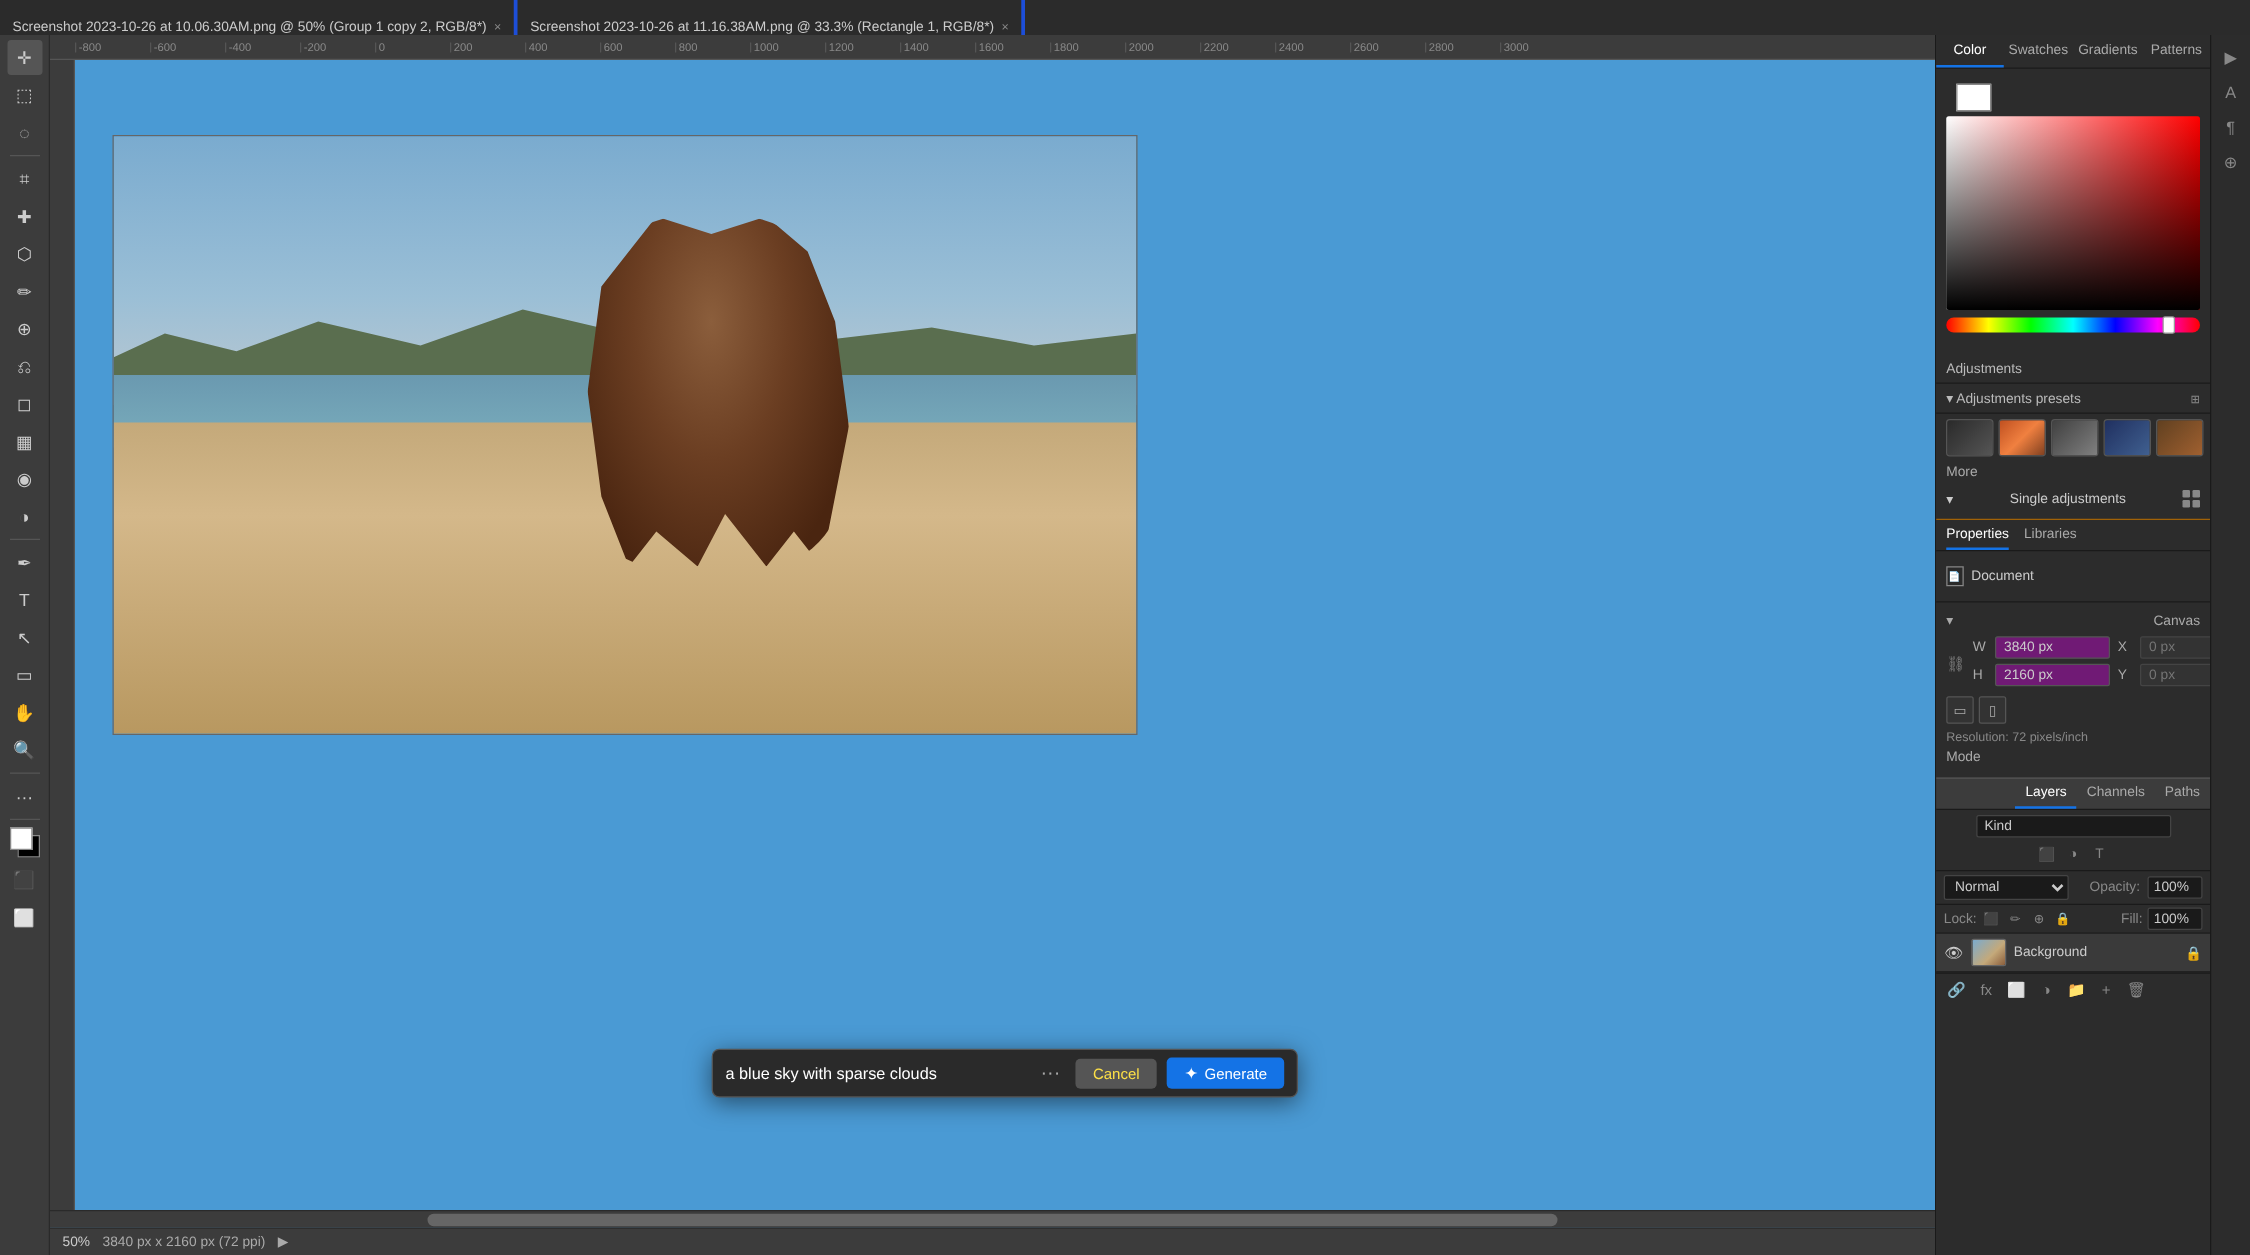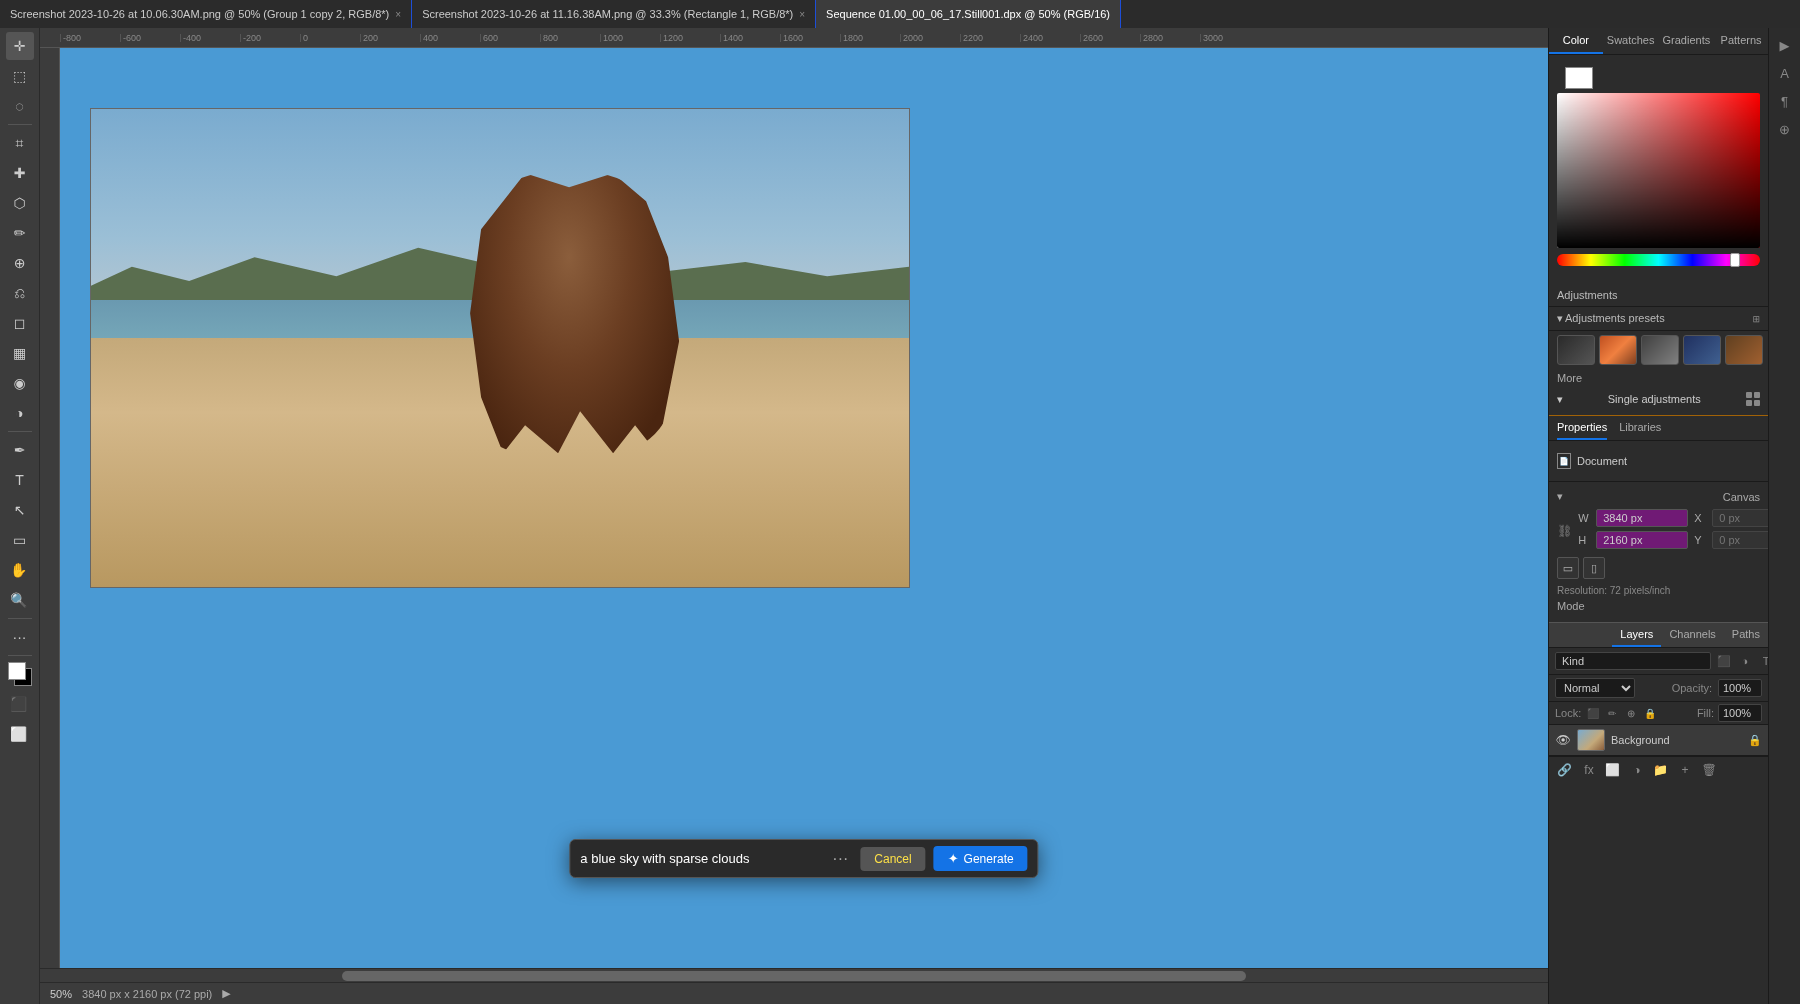--- a/index.html
+++ b/index.html
@@ -17,25 +17,25 @@
     
     .title-bar {
       background: #2b2b2b;
       height: 28px;
       display: flex;
       align-items: stretch;
       flex-shrink: 0;
     }
     .tab {
       display: flex;
-      align-items: center;
+      align-items: flex-end;
       padding: 0 10px;
       font-size: 11px;
       color: #ccc;
-      border-right: 1px solid #1d4ed8;
+      border-right: 3px solid #1d4ed8;
       cursor: pointer;
       white-space: nowrap;
       gap: 6px;
     }
     .tab.active {
       background: #3c3c3c;
       color: #fff;
     }
     .tab-close {
       font-size: 10px;
@@ -569,20 +569,21 @@
       color: #fff;
       border-bottom: 2px solid #1473e6;
     }
 
     .layers-search {
       display: flex;
       align-items: center;
       padding: 4px 6px;
       gap: 4px;
       border-bottom: 1px solid #1a1a1a;
+      flex-direction: column;
     }
     .layers-search-input {
       flex: 1;
       background: #1a1a1a;
       border: 1px solid #444;
       color: #ccc;
       font-size: 11px;
       padding: 2px 6px;
       border-radius: 2px;
       outline: none;
@@ -609,21 +610,21 @@
       gap: 6px;
       border-bottom: 1px solid #1a1a1a;
     }
     .blend-mode-select {
       background: #1a1a1a;
       border: 1px solid #444;
       color: #ccc;
       font-size: 11px;
       padding: 2px 4px;
       border-radius: 2px;
-      width: 80px;
+      width: 100px;
     }
     .opacity-label {
       color: #888;
       font-size: 11px;
       margin-left: auto;
     }
     .opacity-value {
       background: #1a1a1a;
       border: 1px solid #444;
       color: #ccc;
@@ -813,23 +814,20 @@
 <body>
 
 <div class="title-bar">
   <div class="tab">
     <span>Screenshot 2023-10-26 at 10.06.30AM.png @ 50% (Group 1 copy 2, RGB/8*)</span>
     <span class="tab-close">×</span>
   </div>
   <div class="tab">
     <span>Screenshot 2023-10-26 at 11.16.38AM.png @ 33.3% (Rectangle 1, RGB/8*)</span>
     <span class="tab-close">×</span>
-  </div>
-  <div class="tab active">
-    <span>Sequence 01.00_00_06_17.Still001.dpx @ 50% (RGB/16)</span>
   </div>
 </div>
 
 <div class="main-layout">
 
   <div class="left-toolbar">
     <div class="tool-btn active" title="Move">✛</div>
     <div class="tool-btn" title="Select">⬚</div>
     <div class="tool-btn" title="Lasso">◌</div>
     <div class="tool-separator"></div>

